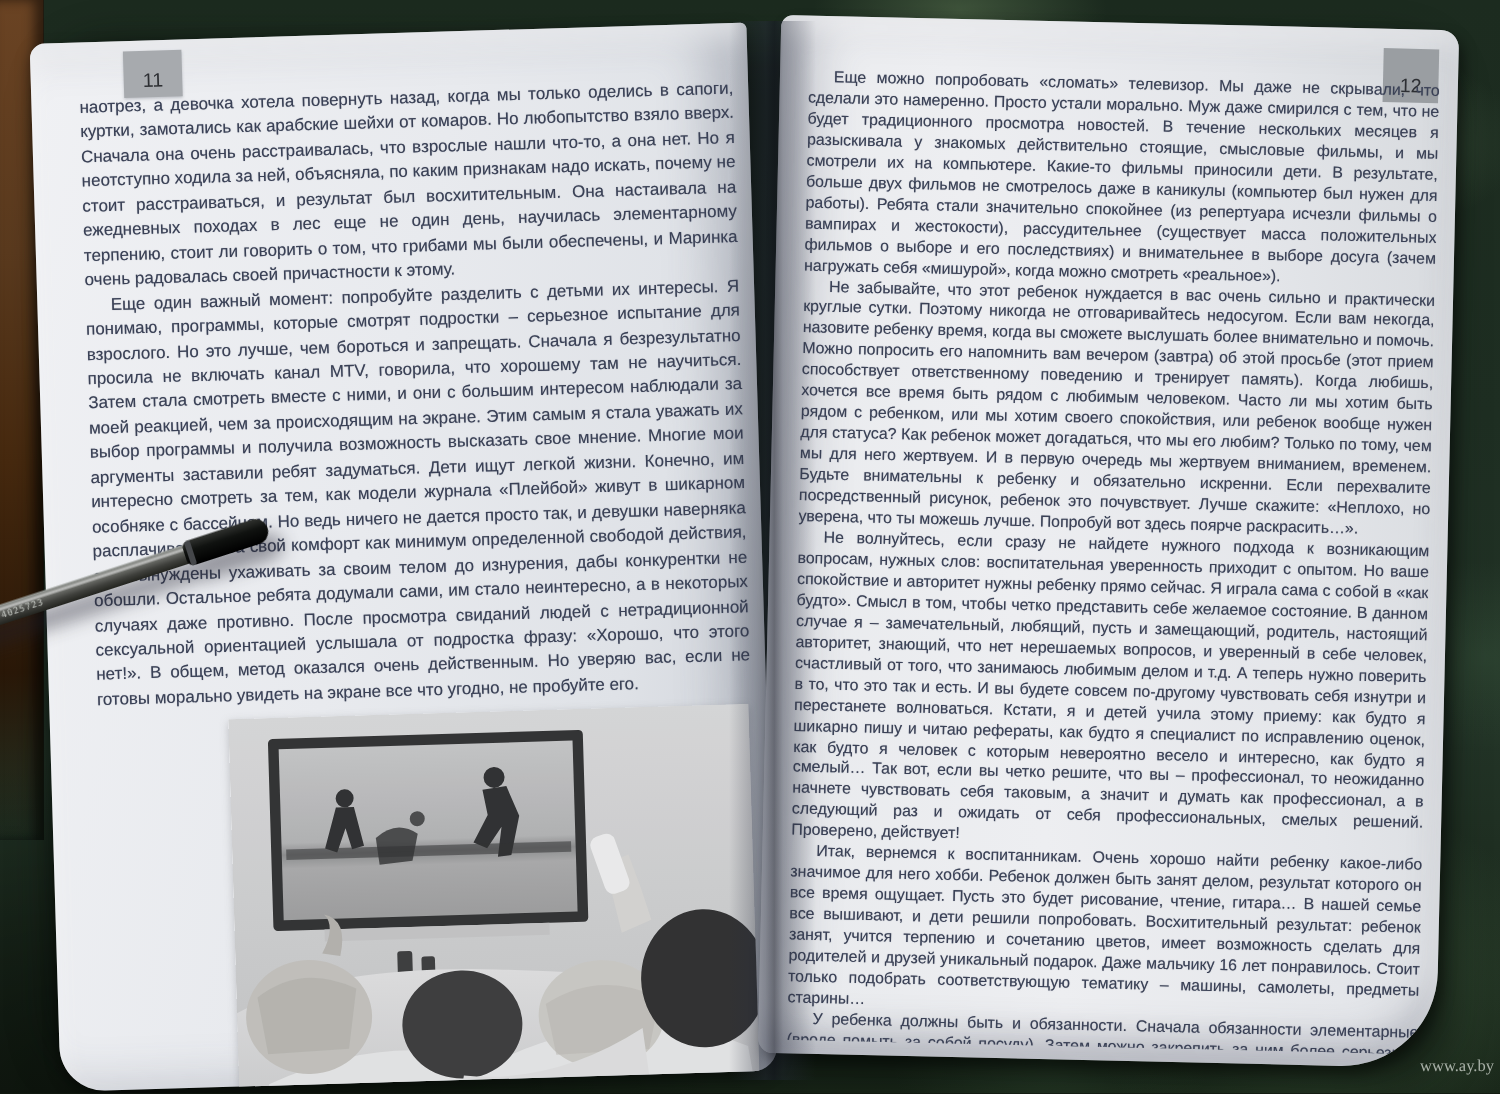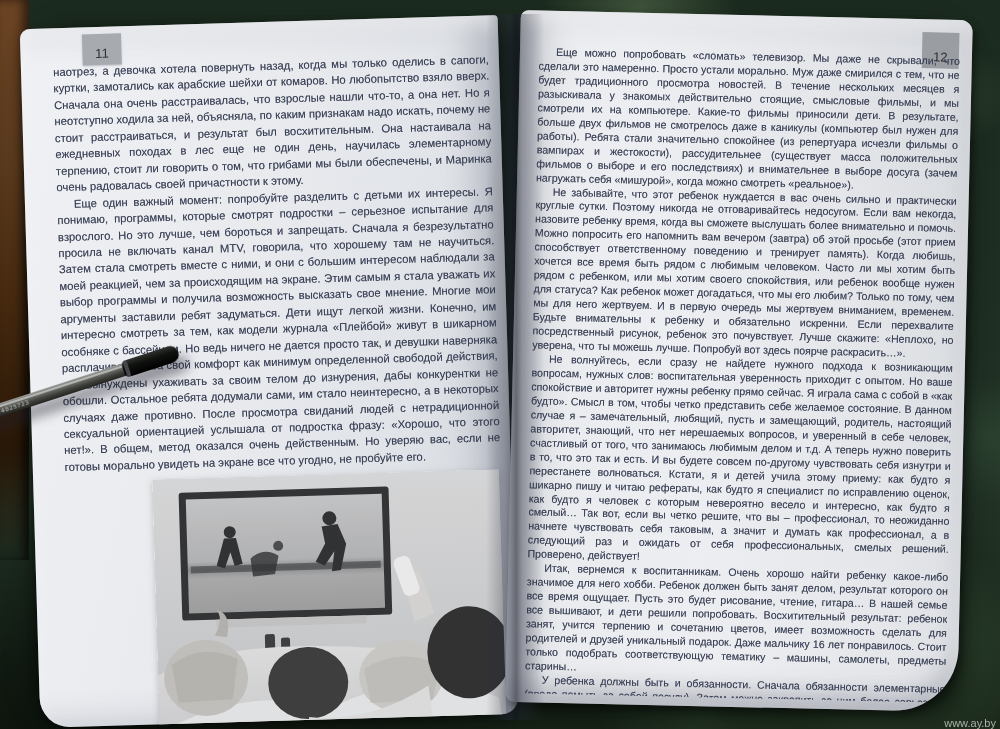--- a/index.html
+++ b/index.html
@@ -80,22 +80,22 @@
         background:rgba(255,255,255,.45);border-radius:2px;}
   .pen-barcode{position:absolute;left:26px;top:4px;font-family:"DejaVu Sans Mono",monospace;
         font-size:6px;letter-spacing:.6px;color:#d8dcd6;opacity:.85;}
   .pen-cap{position:absolute;right:0;top:-1px;width:58px;height:17px;
         background:linear-gradient(180deg,#30322f 0%,#101210 40%,#000 100%);
         border-radius:5px 9px 9px 5px;}
   .pen-cap::before{content:"";position:absolute;left:2px;top:0;width:4px;height:100%;
         background:#45474a;border-radius:2px;}
 
   
-  .watermark{position:absolute;right:4px;bottom:0;z-index:40;
-        font-family:Liberation Sans, sans-serif;font-size:11px;color:rgba(193,200,192,.85);}
+  .watermark{position:absolute;right:4px;bottom:12px;z-index:40;
+        font-family:Liberation Serif, serif;font-size:11px;color:rgba(193,200,192,.85);}
 </style>
 </head>
 <body>
 
 <div class="stage">
   <div class="bg"></div>
   <div class="bg-speckle"></div>
   <div class="wood"></div>
 
   <div class="book-shadow"></div>

